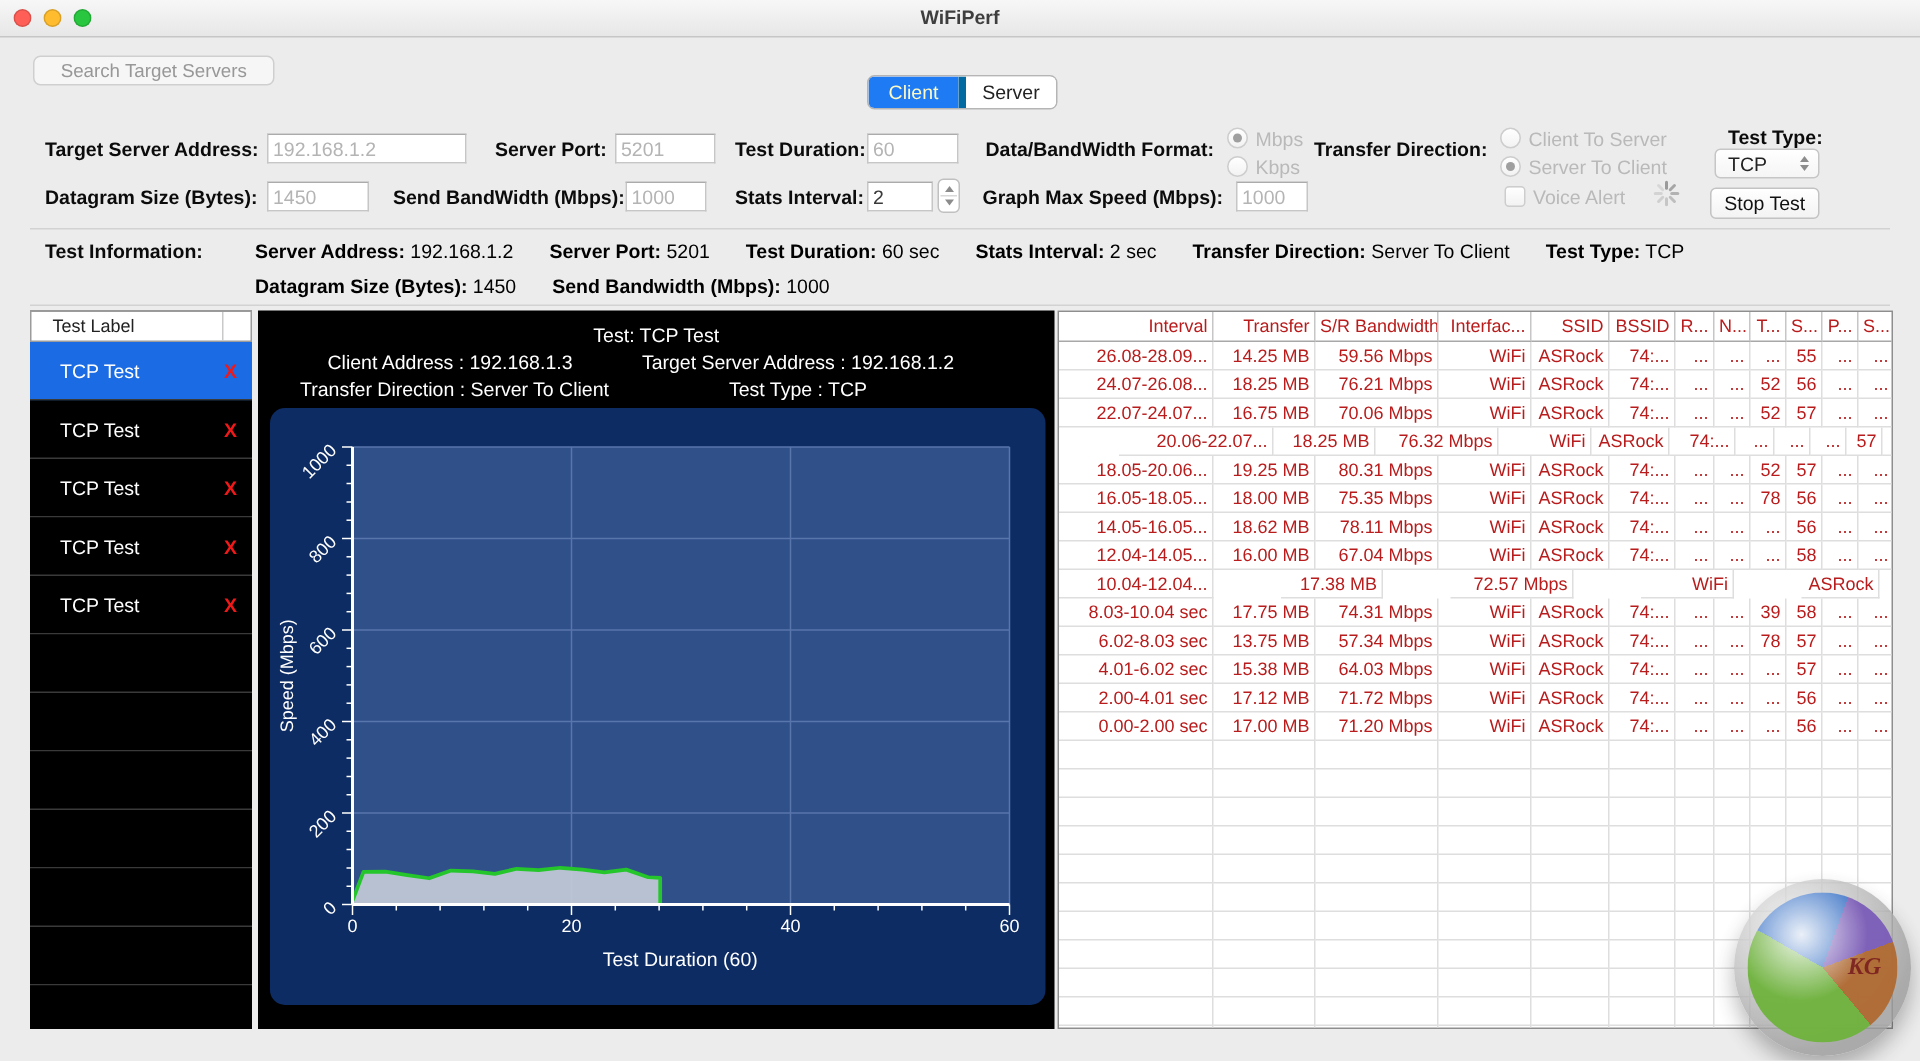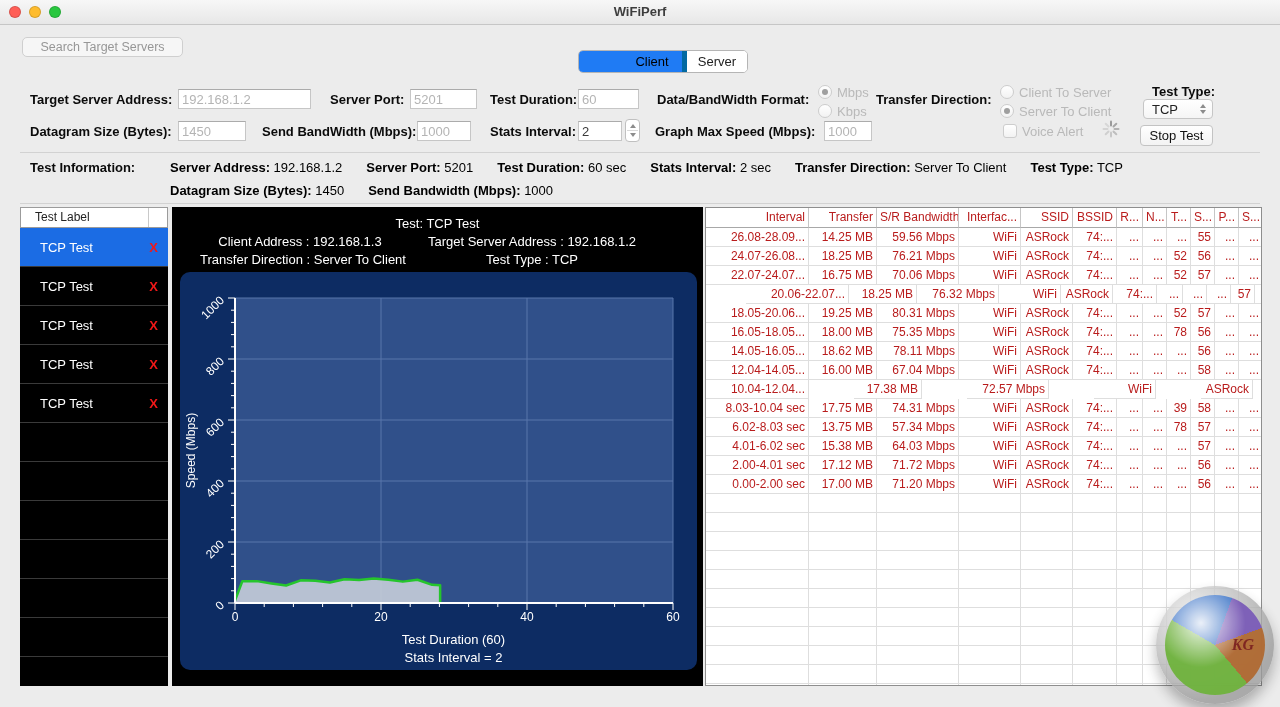--- a/index.html
+++ b/index.html
@@ -20,21 +20,21 @@
     font-size:13px;font-weight:bold;color:#3e3e3e;}
 
   
   .search-btn{position:absolute;left:22px;top:37px;width:161px;height:20px;
     border:1px solid #cfcfcf;border-radius:5px;background:rgba(255,255,255,.55);
     font:12.5px "Liberation Sans",sans-serif;color:#979797;}
   .segmented{position:absolute;left:578px;top:50px;display:flex;height:21px;
     border:1px solid #b5b5b5;border-radius:5px;overflow:hidden;background:#fff;}
   .seg{width:60px;text-align:center;line-height:21px;font-size:13px;color:#222;background:#fff;cursor:default;}
   .seg + .seg{border-left:5px solid #0369a1;}
-  .seg.selected{background:#1f7bf4;color:#000000;padding-left:43px;}
+  .seg.selected{background:#1f7bf4;color:#fef9c3;}
 
   
   .lbl{position:absolute;font-size:13px;font-weight:bold;color:#0b0b0b;white-space:nowrap;line-height:15px;}
   .inp{position:absolute;height:20px;box-sizing:border-box;border:1px solid #c6c6c6;border-top-color:#ababab;
     background:#fff;font:13px "Liberation Sans",sans-serif;color:#b4b4b4;padding:0 3px;}
   .inp.dark{color:#3a3a3a;}
   .radio,.check{position:absolute;display:flex;align-items:center;gap:5px;font-size:13px;color:#b9b9b9;height:16px;white-space:nowrap;}
   .radio .dot{width:14px;height:14px;border-radius:50%;border:1px solid #cdcdcd;
     background:linear-gradient(#fff,#f2f2f2);box-sizing:border-box;position:relative;flex:0 0 auto;}
   .radio.sel .dot::after{content:"";position:absolute;left:3px;top:3px;width:6px;height:6px;border-radius:50%;background:#9f9f9f;}
@@ -317,21 +317,20 @@
           <text x="45" y="151" fill="#fff" font-size="12" text-anchor="end" transform="rotate(-45 45 151)">600</text>
           <text x="45" y="90" fill="#fff" font-size="12" text-anchor="end" transform="rotate(-45 45 90)">800</text>
           <text x="45" y="29" fill="#fff" font-size="12" text-anchor="end" transform="rotate(-45 45 29)">1000</text>
           <text x="55" y="349" fill="#fff" font-size="12" text-anchor="middle">0</text>
           <text x="201" y="349" fill="#fff" font-size="12" text-anchor="middle">20</text>
           <text x="347" y="349" fill="#fff" font-size="12" text-anchor="middle">40</text>
           <text x="493" y="349" fill="#fff" font-size="12" text-anchor="middle">60</text>
           <text x="15" y="178.5" fill="#fff" font-size="12" text-anchor="middle" transform="rotate(-90 15 178.5)">Speed (Mbps)</text>
         </svg>
       <div class="gx1">Test Duration (60)</div>
-      <div class="gx2">Stats Interval = 2</div>
     </div>
   </div>
 
   <div class="results">
       <div class="rt-row head" style="grid-template-columns: 103px 68px 82px 62px 52px 44px 26px 24px 24px 24px 24px 24px;">
         <div class="rt-cell">Interval</div>
         <div class="rt-cell">Transfer</div>
         <div class="rt-cell">S/R Bandwidth</div>
         <div class="rt-cell">Interfac...</div>
         <div class="rt-cell">SSID</div>

